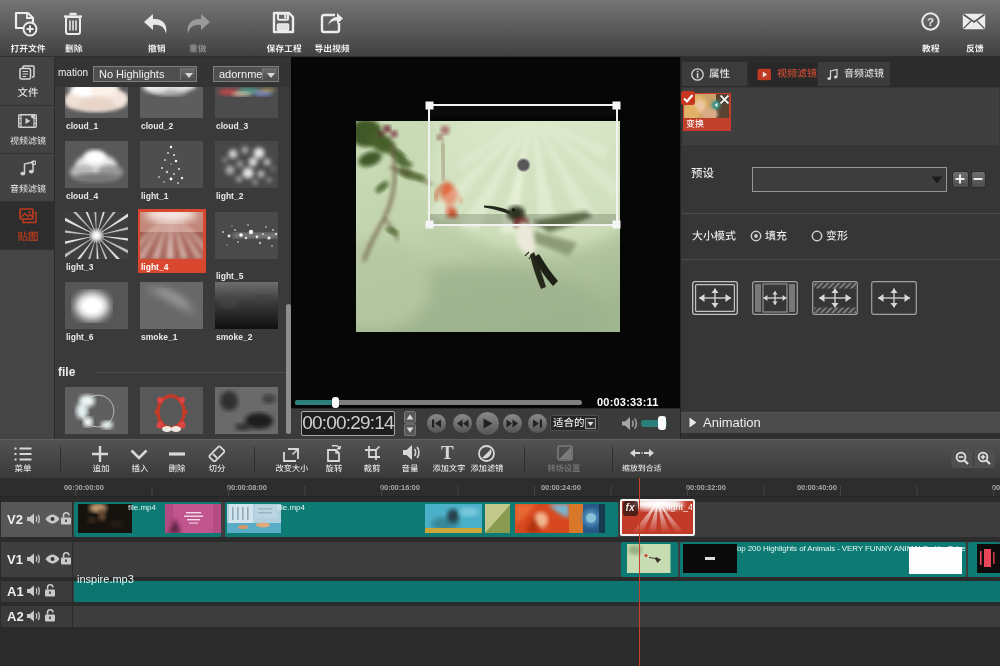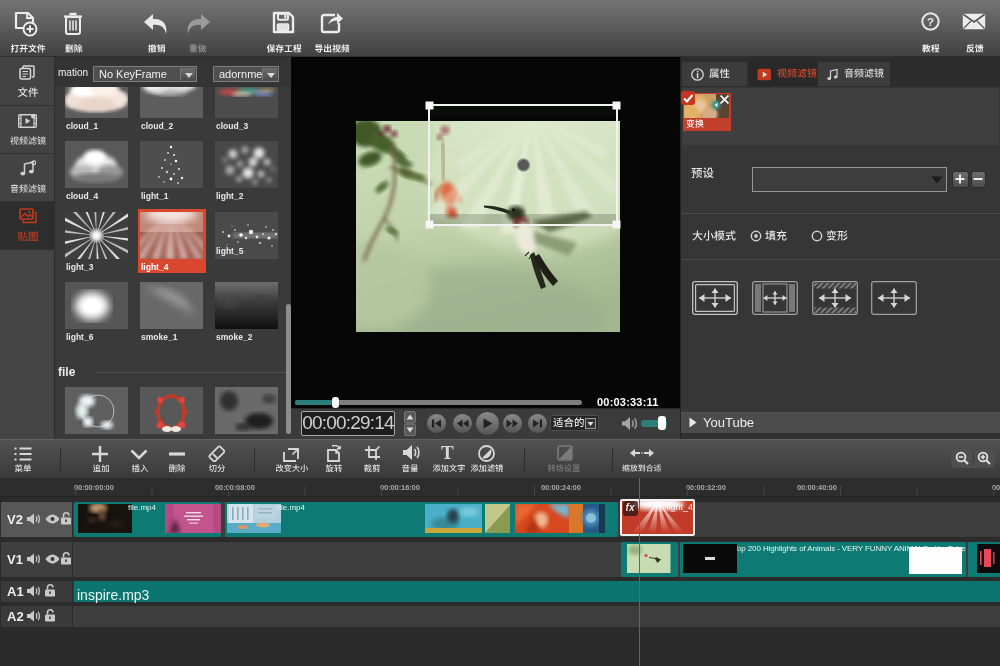--- a/index.html
+++ b/index.html
@@ -176,21 +176,21 @@
           <svg class="" width="21" height="13" viewBox="0 0 21 13">
             <path d="M2.3 2.4V5.4C2.3 6.7 2.1 8.5 0.3 9.5C0.5 9.6 0.8 10.0 0.9 10.1C2.8 8.9 3.1 6.9 3.1 5.4V2.4ZM2.8 7.9C3.2 8.5 3.7 9.3 3.9 9.8L4.7 9.3C4.4 8.9 3.9 8.1 3.5 7.5ZM0.8 0.9V7.4H1.6V1.8H3.7V7.3H4.6V0.9ZM5.1 5.4V10.1H5.9V9.6H8.9V10.1H9.8V5.4H7.6V3.3H10.1V2.4H7.6V0.4H6.7V5.4ZM5.9 8.7V6.3H8.9V8.7Z M14.4 6.4C15.2 6.5 16.3 6.9 16.9 7.2L17.3 6.6C16.7 6.3 15.6 6.0 14.8 5.8ZM13.3 7.7C14.8 7.9 16.6 8.3 17.6 8.7L18.1 7.9C17.0 7.6 15.2 7.2 13.8 7.0ZM11.3 0.8V10.1H12.3V9.7H19.2V10.1H20.2V0.8ZM12.3 8.8V1.7H19.2V8.8ZM14.8 1.8C14.3 2.6 13.4 3.4 12.5 3.9C12.7 4.1 13.0 4.4 13.2 4.5C13.5 4.4 13.7 4.1 14.0 3.9C14.3 4.2 14.6 4.5 15.0 4.7C14.1 5.1 13.2 5.4 12.3 5.5C12.5 5.7 12.7 6.1 12.8 6.3C13.8 6.1 14.9 5.7 15.8 5.2C16.7 5.6 17.6 6.0 18.6 6.2C18.7 6.0 19.0 5.6 19.1 5.4C18.3 5.3 17.4 5.1 16.6 4.7C17.4 4.2 18.0 3.6 18.5 2.9L17.9 2.6L17.8 2.6H15.2C15.4 2.5 15.5 2.3 15.6 2.1ZM14.6 3.4 17.1 3.4C16.7 3.7 16.3 4.0 15.8 4.3C15.3 4.0 14.9 3.7 14.6 3.4Z" fill="#c33b1d"></path>
           </svg>
         </div>
   </div>
 </div>
 
 <div id="media" class="abs">
   <div class="abs" style="left:0;top:0;width:236px;height:30px;background:#343434"></div>
   <div class="abs" style="left:3px;top:10px;color:#f0f0f0;font-size:10px">mation</div>
-  <div class="dd" style="left:38px;top:9px;width:104px"><span style="padding-left:5px">No KeyFrame</span><span class="ar"></span></div>
+  <div class="dd" style="left:38px;top:9px;width:104px"><span style="padding-left:5px">No Highlights</span><span class="ar"></span></div>
   <div class="dd" style="left:158px;top:9px;width:66px"><span style="padding-left:5px">adornment</span><span class="ar"></span></div>
   <div class="abs" style="left:0;top:30px;width:236px;height:350px;overflow:hidden">
     <div class="th" style="left:10px;top:-16.5px">
           <svg width="63" height="47" viewBox="0 0 63 47">
             <filter id="b1">
               <feGaussianBlur stdDeviation="2"></feGaussianBlur>
             </filter>
             <filter id="b2">
               <feGaussianBlur stdDeviation="4"></feGaussianBlur>
             </filter>
@@ -384,21 +384,21 @@
             <circle cx="23" cy="30" r="1" fill="#fff" opacity="0.5"></circle>
             <circle cx="45" cy="31" r="1.2" fill="#fff" opacity="0.6"></circle>
             <circle cx="12" cy="33" r="0.8" fill="#fff" opacity="0.4"></circle>
             <circle cx="51" cy="15" r="1" fill="#fff" opacity="0.5"></circle>
             <circle cx="33" cy="13" r="0.9" fill="#fff" opacity="0.5"></circle>
             <circle cx="57" cy="34" r="1" fill="#fff" opacity="0.5"></circle>
             <circle cx="17" cy="14" r="0.8" fill="#fff" opacity="0.4"></circle>
             <circle cx="61" cy="22" r="1.2" fill="#fff" opacity="0.7"></circle>
           </svg>
         </div>
-<div class="tl" style="left:161px;top:159px;color:#e8e8e8">light_5</div>
+<div class="tl" style="left:161px;top:184px;color:#e8e8e8">light_5</div>
 <div class="th" style="left:10px;top:195px">
           <svg width="63" height="47" viewBox="0 0 63 47">
             <filter id="b1">
               <feGaussianBlur stdDeviation="2"></feGaussianBlur>
             </filter>
             <filter id="b2">
               <feGaussianBlur stdDeviation="4"></feGaussianBlur>
             </filter>
             <rect width="63" height="47" fill="#565656"></rect>
             <ellipse cx="27" cy="24" rx="17" ry="14" fill="#fff" filter="url(#b2)"></ellipse>
@@ -789,21 +789,21 @@
         <rect x="0.7" y="0.7" width="44.6" height="32.6" rx="2" fill="none" stroke="#a2a2a2" stroke-width="1.2"></rect>
         <path d="M7 17h32" stroke="#d8d8d8" stroke-width="1.3"></path>
         <path d="M7 17l5.5-4v8zM39 17l-5.5-4v8z" fill="#d8d8d8"></path>
         <path d="M23 7.5v19" stroke="#d8d8d8" stroke-width="1.3"></path>
         <path d="M23 7.5l-3.6 4.6h7.2zM23 26.5l-3.6-4.6h7.2z" fill="#d8d8d8"></path>
       </svg>
 <div class="abs" style="left:0;top:354.5px;width:320px;height:21px;background:#4c4c4c;border-top:1px solid #555"></div>
 <svg class="abs" style="left:8px;top:359.5px" width="8" height="11" viewBox="0 0 8 11">
         <path d="M0.5 0.5l7 5-7 5z" fill="#e8e8e8"></path>
       </svg>
-<div class="abs" style="left:22px;top:358px;color:#ededed;font-size:13px">YouTube</div>
+<div class="abs" style="left:22px;top:358px;color:#ededed;font-size:13px">Animation</div>
 <div class="abs" style="left:0;top:375.5px;width:320px;height:10.5px;background:#303030"></div>
 </div>
 
 <div id="tltb" class="abs">
   <svg class="ic" style="left:14px;top:7px" width="18" height="14" viewBox="0 0 18 14">
 <path d="M0.5 1.5h2M0.5 7h2M0.5 12.5h2" stroke="#d8d8d8" stroke-width="2"></path>
 <path d="M5.5 1.5h12M5.5 7h12M5.5 12.5h12" stroke="#d8d8d8" stroke-width="2"></path>
       </svg>
 <div class="lbl" style="left:23px;top:23.5px">
         <svg class="" width="17" height="11" viewBox="0 0 17 11">
@@ -928,22 +928,22 @@
         </svg>
 <svg class="abs" style="left:26px;top:2.5px" width="14" height="14" viewBox="0 0 14 14">
           <circle cx="6" cy="6" r="4.4" fill="none" stroke="#e2e2e2" stroke-width="1.8"></circle>
           <path d="M9.5 9.5l3.5 3.5" stroke="#e2e2e2" stroke-width="2"></path>
           <path d="M3.8 6h4.4M6 3.8v4.4" stroke="#e2e2e2" stroke-width="1.6"></path>
         </svg>
 </div>
 </div>
 
 <div id="ruler" class="abs">
-  <div class="rl" style="left:74px">00:00:00:00</div>
-<div class="rl" style="left:215px">00:00:08:00</div>
+  <div class="rl" style="left:64px">00:00:00:00</div>
+<div class="rl" style="left:227px">00:00:08:00</div>
 <div class="rl" style="left:380px">00:00:16:00</div>
 <div class="rl" style="left:541px">00:00:24:00</div>
 <div class="rl" style="left:686px">00:00:32:00</div>
 <div class="rl" style="left:797px">00:00:40:00</div>
 <div class="rl" style="left:992px">00:</div>
 <svg class="abs" style="left:0;top:0" width="1000" height="18" viewBox="0 0 1000 18">
         <rect x="75.0" y="8" width="1" height="10" fill="#454545"></rect>
         <rect x="151.5" y="8" width="1" height="10" fill="#454545"></rect>
         <rect x="228.0" y="8" width="1" height="10" fill="#454545"></rect>
         <rect x="304.5" y="8" width="1" height="10" fill="#454545"></rect>
@@ -1152,16 +1152,16 @@
 <div class="clip" style="left:968px;top:44.5px;width:32px;height:35.5px"></div>
 <div class="cth" style="left:977px;width:23px;top:47px;height:30px">
         <svg width="23" height="29" viewBox="0 0 23 29">
           <rect width="23" height="29" fill="#0c0c0c"></rect>
           <rect x="3" y="7" width="1.6" height="14" fill="#e84858"></rect>
           <rect x="7" y="5" width="7" height="18" fill="#e8485a"></rect>
           <rect x="16" y="8" width="1.6" height="12" fill="#c83848"></rect>
         </svg>
       </div>
 <div class="clip" style="left:73.5px;top:83.5px;width:926.5px;height:21px;background:#0c756f;border-radius:0"></div>
-<div class="ctxt" style="left:77px;top:90px;font-size:14px">inspire.mp3</div>
+<div class="ctxt" style="left:77px;top:76px;font-size:11px">inspire.mp3</div>
 </div>
 
 <div id="playhead" class="abs"></div>
 </div>
 </body></html>

